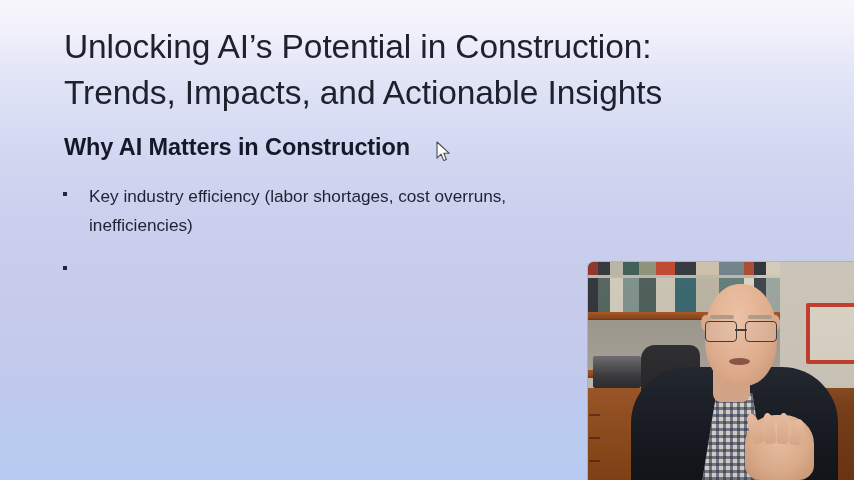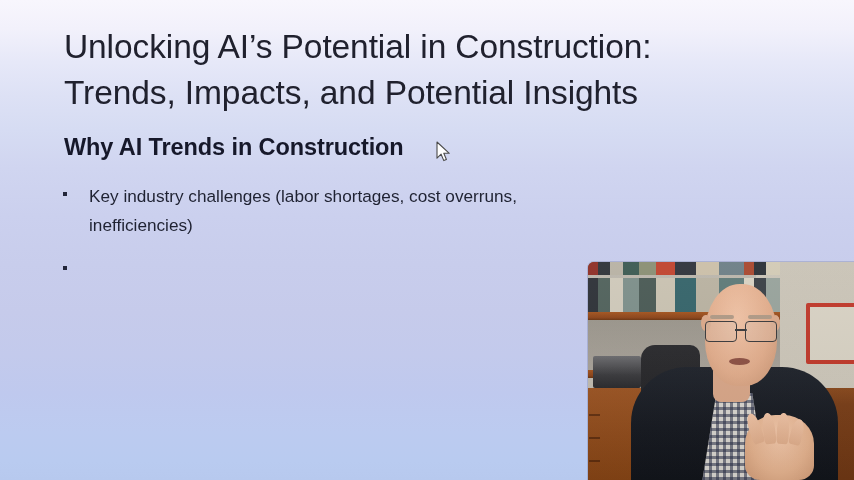--- a/index.html
+++ b/index.html
@@ -331,29 +331,29 @@
     pointer-events: none;
   }
 </style>
 </head>
 <body>
 
 <div id="slide">
 
   <div class="title-block">
     <div class="title-line">Unlocking AI’s Potential in Construction:</div>
-    <div class="title-line">Trends, Impacts, and Potential Insights</div>
+    <div class="title-line">Trends, Impacts, and Actionable Insights</div>
   </div>
 
-  <div class="heading">Why AI Trends in Construction</div>
+  <div class="heading">Why AI Matters in Construction</div>
 
   <div class="bullet-list">
     <div class="bullet-item">
       <span class="bullet-marker"></span>
-      <span class="bullet-text">Key industry challenges (labor shortages, cost overruns, inefficiencies)</span>
+      <span class="bullet-text">Key industry efficiency (labor shortages, cost overruns, inefficiencies)</span>
     </div>
     <div class="bullet-item">
       <span class="bullet-marker"></span>
     </div>
     <div class="bullet-item">
       <span class="bullet-marker"></span>
     </div>
   </div>
 
   <svg class="cursor" viewBox="0 0 15 21">

